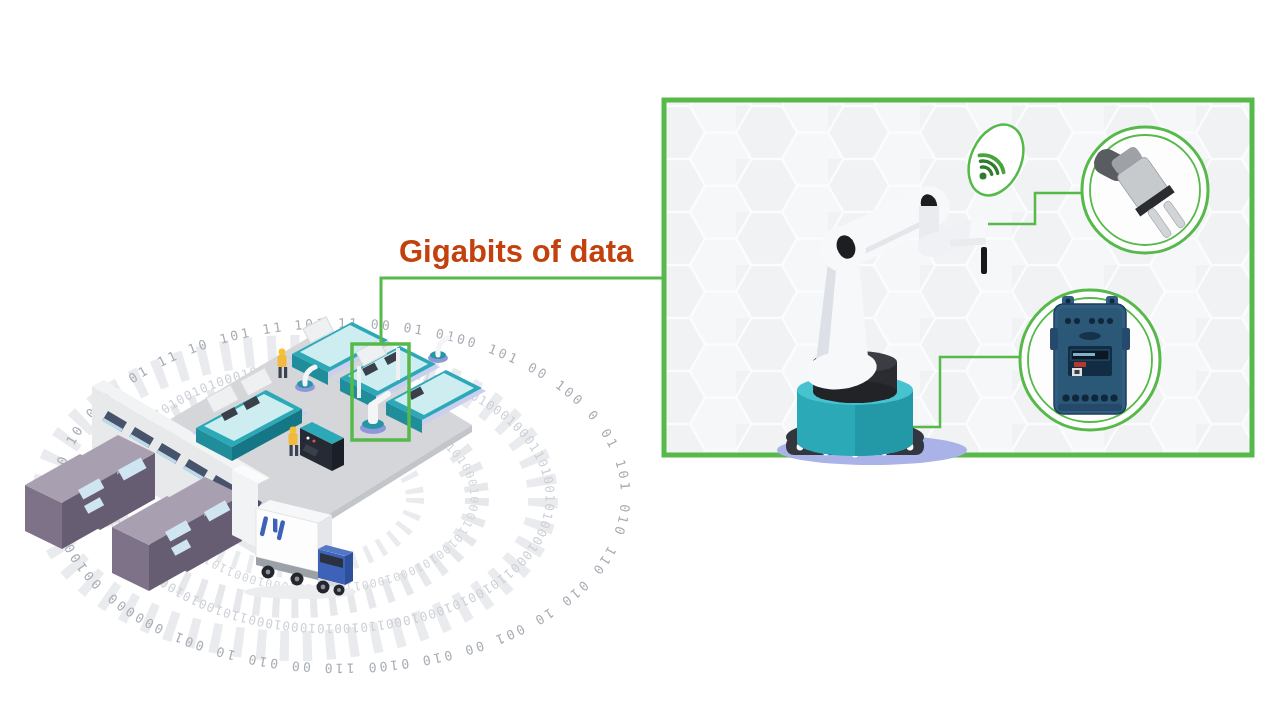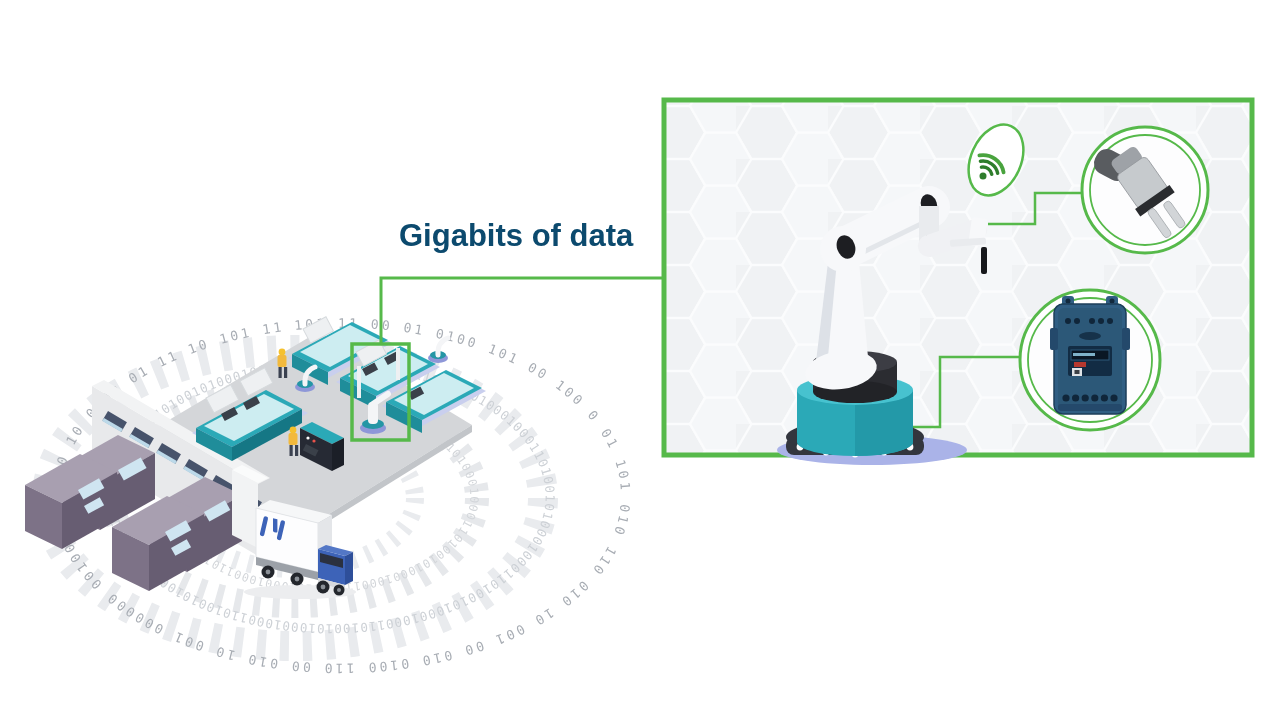--- a/index.html
+++ b/index.html
@@ -1,20 +1,20 @@
 <!DOCTYPE html>
 <html><head>
 <meta charset="utf-8">
 <style>
   html,body{margin:0;padding:0;background:#ffffff;}
   .stage{position:relative;width:1280px;height:720px;background:#ffffff;overflow:hidden;
          font-family:"Liberation Sans",sans-serif;}
   .stage svg{position:absolute;left:0;top:0;}
-  .gig-label{position:absolute;left:399px;top:218px;font-size:31px;font-weight:600;
-             letter-spacing:0px;color:#0c4a6e;white-space:nowrap;}
+  .gig-label{position:absolute;left:399px;top:234px;font-size:31px;font-weight:600;
+             letter-spacing:0px;color:#c2410c;white-space:nowrap;}
   .ring-text{font-family:"DejaVu Sans Mono","Liberation Mono",monospace;}
 </style>
 </head>
 <body>
 
 <div class="stage">
 <svg width="1280" height="720" viewBox="0 0 1280 720">
   <defs>
     <path id="ringOuter" d="M295,330 A280,168 0 1 1 294.9,330.01" fill="none"></path>
     <path id="ringMid" d="M295,370 A215,128 0 1 1 294.9,370.01" fill="none"></path>

